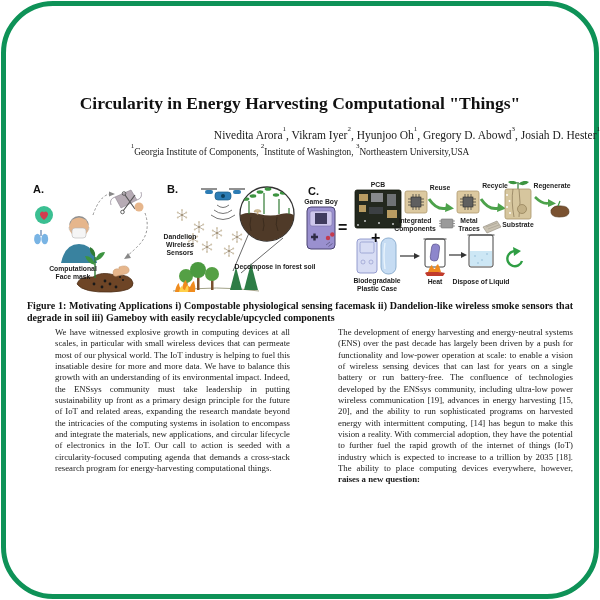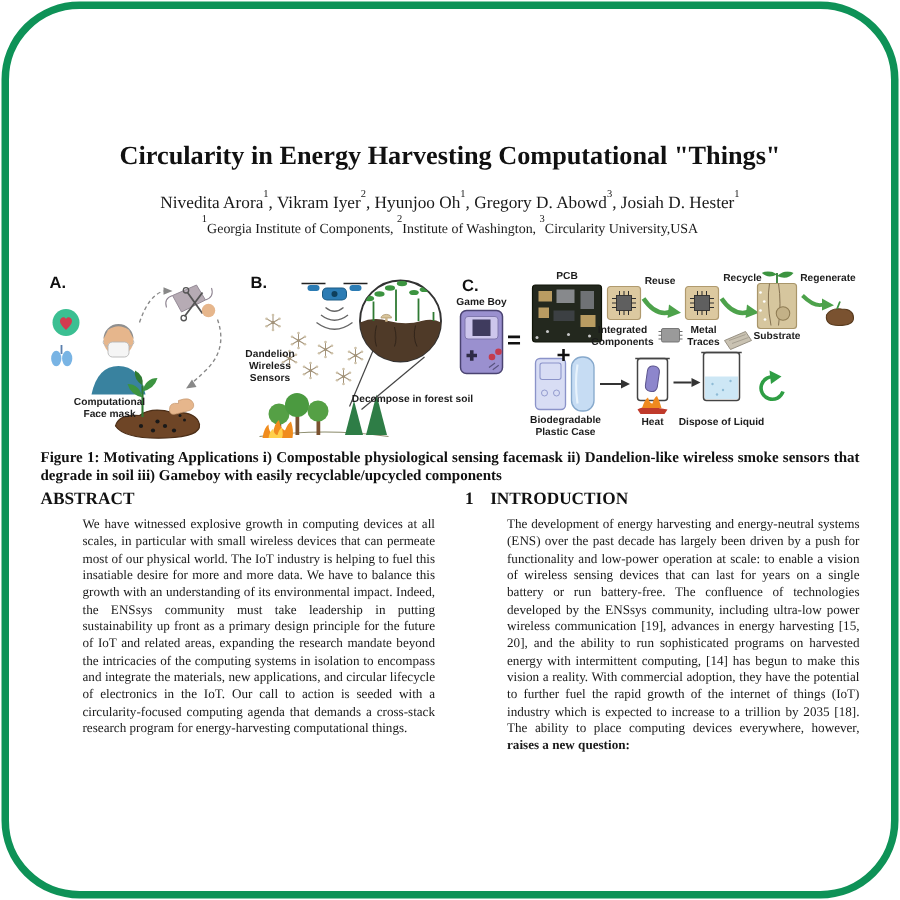--- a/index.html
+++ b/index.html
@@ -2,21 +2,21 @@
 <html><head>
 <meta charset="utf-8">
 <style>
   html,body{margin:0;padding:0;}
   body{width:600px;height:600px;position:relative;background:#fff;overflow:hidden;
        font-family:"Liberation Serif",serif;color:#1a1a1a;}
   .frame{position:absolute;left:1px;top:1px;width:588px;height:588px;
          border:5px solid #0e9257;border-radius:52px;pointer-events:none;}
   .title{position:absolute;top:93px;left:0;right:0;text-align:center;
          font-size:17.5px;font-weight:bold;color:#111;}
-  .authors{position:absolute;top:128px;left:0;right:0;text-align:center;font-size:11.5px;}
+  .authors{position:absolute;top:128px;left:0;right:0;text-align:right;font-size:11.5px;}
   .authors sup,.affils sup{font-size:7px;position:relative;top:-3.5px;}
   .affils{position:absolute;top:145px;left:0;right:0;text-align:center;font-size:9.3px;}
   .figure{position:absolute;top:181px;left:27px;width:546px;height:120px;}
   .figure svg{position:absolute;left:0;top:0;}
   .flab{position:absolute;font-family:"Liberation Sans",sans-serif;font-weight:bold;
         font-size:6.8px;line-height:1.18;text-align:center;white-space:pre-line;color:#1c1c1c;}
   .plab{position:absolute;font-family:"Liberation Sans",sans-serif;font-weight:bold;
         font-size:11px;color:#111;}
   .op{position:absolute;font-family:"Liberation Sans",sans-serif;font-weight:bold;
       font-size:16px;color:#111;}
@@ -31,21 +31,21 @@
 </style>
 </head>
 <body>
 
 <div class="frame"></div>
 
 <div class="title">Circularity in Energy Harvesting Computational "Things"</div>
 
 <div class="authors"><span>Nivedita Arora</span><sup>1</sup><span>, </span><span>Vikram Iyer</span><sup>2</sup><span>, </span><span>Hyunjoo Oh</span><sup>1</sup><span>, </span><span>Gregory D. Abowd</span><sup>3</sup><span>, </span><span>Josiah D. Hester</span><sup>1</sup></div>
 
-<div class="affils"><sup>1</sup><span>Georgia Institute of Components, </span><sup>2</sup><span>Institute of Washington, </span><sup>3</sup><span>Circularity University,USA</span></div>
+<div class="affils"><sup>1</sup><span>Georgia Institute of Components, </span><sup>2</sup><span>Institute of Washington, </span><sup>3</sup><span>Northeastern University,USA</span></div>
 
 <div class="figure">
   <svg width="546" height="120" viewBox="0 0 546 120">
 
     <g>
       <circle cx="17" cy="34" r="9" fill="#3bbf92"></circle>
       <path d="M17 39 C13 35.5 12.3 33 13.6 31.4 C14.8 30 16.4 30.4 17 31.6 C17.6 30.4 19.2 30 20.4 31.4 C21.7 33 21 35.5 17 39 Z" fill="#d33b4f"></path>
     </g>
     <g>
       <path d="M14 49 v6" stroke="#5a7fae" stroke-width="1.2" fill="none"></path>
@@ -291,20 +291,18 @@
   <div class="flab" style="left:472px;top:40px;width:38px;">Substrate</div>
   <div class="flab" style="left:320px;top:96px;width:60px;">Biodegradable
 Plastic Case</div>
   <div class="flab" style="left:396px;top:97px;width:24px;">Heat</div>
   <div class="flab" style="left:424px;top:97px;width:60px;">Dispose of Liquid</div>
 </div>
 
 <div class="caption">Figure 1: Motivating Applications i) Compostable physiological sensing facemask ii) Dandelion-like wireless smoke sensors that degrade in soil iii) Gameboy with easily recyclable/upcycled components</div>
 
 <div class="col col-left">
-  <div class="sec-head">ABSTRACT</div>
   <div class="body-text">We have witnessed explosive growth in computing devices at all scales, in particular with small wireless devices that can permeate most of our physical world. The IoT industry is helping to fuel this insatiable desire for more and more data. We have to balance this growth with an understanding of its environmental impact. Indeed, the ENSsys community must take leadership in putting sustainability up front as a primary design principle for the future of IoT and related areas, expanding the research mandate beyond the intricacies of the computing systems in isolation to encompass and integrate the materials, new applications, and circular lifecycle of electronics in the IoT. Our call to action is seeded with a circularity-focused computing agenda that demands a cross-stack research program for energy-harvesting computational things.</div>
 </div>
 
 <div class="col col-right">
-  <div class="sec-head"><span class="sec-num">1</span><span>INTRODUCTION</span></div>
   <div class="body-text"><span>The development of energy harvesting and energy-neutral systems (ENS) over the past decade has largely been driven by a push for functionality and low-power operation at scale: to enable a vision of wireless sensing devices that can last for years on a single battery or run battery-free. The confluence of technologies developed by the ENSsys community, including ultra-low power wireless communication [19], advances in energy harvesting [15, 20], and the ability to run sophisticated programs on harvested energy with intermittent computing, [14] has begun to make this vision a reality. With commercial adoption, they have the potential to further fuel the rapid growth of the internet of things (IoT) industry which is expected to increase to a trillion by 2035 [18]. The ability to place computing devices everywhere, however, </span><span class="bold-run">raises a new question:</span></div>
 </div>
 
 </body></html>

